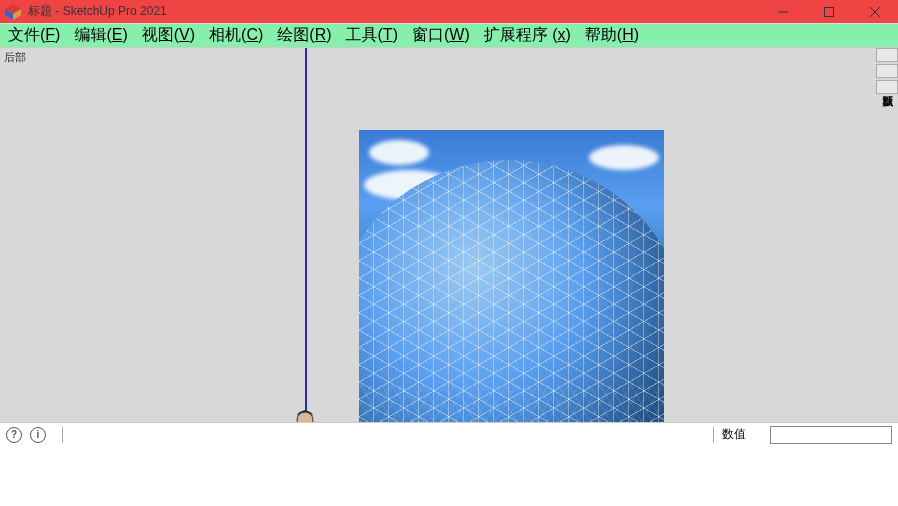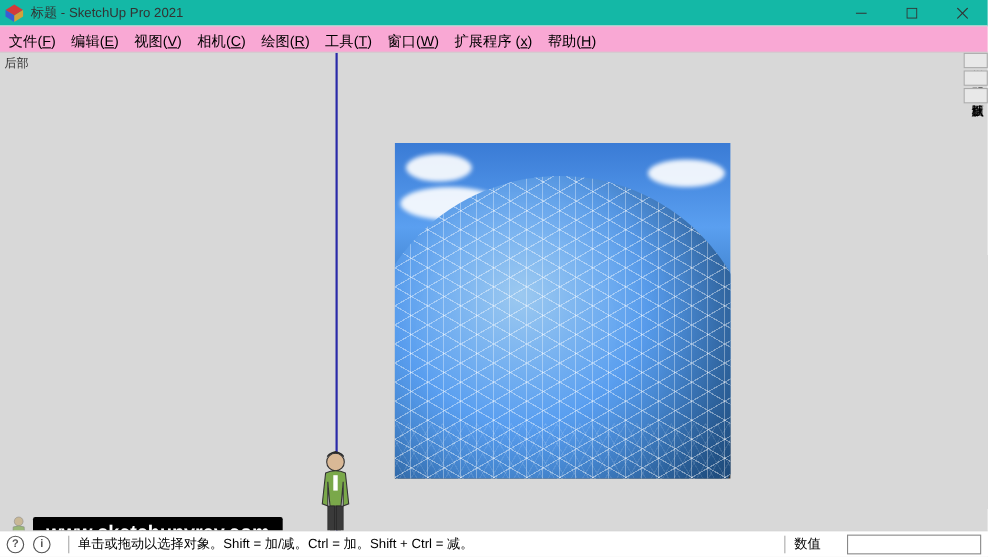--- a/index.html
+++ b/index.html
@@ -1,27 +1,27 @@
 <!DOCTYPE html>
 <html><head>
 <meta charset="utf-8">
 <style>
 *{margin:0;padding:0;box-sizing:border-box;font-family:"Microsoft YaHei",Tahoma,sans-serif}
 html,body{width:898px;height:506px;overflow:hidden;background:#fff}
-.titlebar{height:24px;background:#14b8a6;display:flex;align-items:center;padding:0 0 0 4px;border-bottom:1px solid #ddd}
+.titlebar{height:24px;background:#ef4444;display:flex;align-items:center;padding:0 0 0 4px;border-bottom:1px solid #ddd}
 .logo{width:18px;height:18px;margin-right:6px;position:relative}
 .logo svg{width:18px;height:18px}
 .title{font-size:12px;color:#333;flex:1}
 .winbtns{display:flex}
 .winbtn{width:46px;height:24px;display:flex;align-items:center;justify-content:center;font-size:12px}
 .winbtn svg{width:10px;height:10px}
-.menubar{height:24px;background:#f9a8d4;display:flex;align-items:flex-end;padding-left:8px;gap:14px;font-size:13px;border-bottom:1px solid #ccc}
+.menubar{height:24px;background:#86efac;display:flex;align-items:center;padding-left:8px;gap:14px;font-size:16px;border-bottom:1px solid #ccc}
 .menuitem{cursor:default}
 .menuitem .ul{text-decoration:underline}
-.workspace{position:relative;height:434px;background:#d8d8d8;overflow:hidden}
+.workspace{position:relative;height:374px;background:#d8d8d8;overflow:hidden}
 .toplabel{position:absolute;top:2px;left:4px;font-size:11px;color:#333}
 .axis-v{position:absolute;left:305px;top:0;width:2px;height:460px;background:#2a2aa8}
 .figure{position:absolute;left:284px;top:360px;width:42px;height:100px}
 .dome-img{position:absolute;left:359px;top:82px;width:305px;height:305px;background:linear-gradient(to bottom,#3a7bd5 0%,#5a9ff0 25%,#2e6fb5 55%,#1a4d80 75%,#333 92%);overflow:hidden}
 .dome-sphere{position:absolute;left:-30px;top:30px;width:360px;height:360px;border-radius:50%;background:radial-gradient(circle at 40% 30%,#9cc9f0 0%,#5a9ff0 35%,#2e6fb5 70%,#1a4d80 100%);box-shadow:inset -40px -40px 80px rgba(0,0,0,0.3)}
 .dome-grid{position:absolute;left:-30px;top:30px;width:360px;height:360px;border-radius:50%;background:repeating-linear-gradient(30deg,transparent 0,transparent 14px,rgba(255,255,255,0.4) 14px,rgba(255,255,255,0.4) 15px),repeating-linear-gradient(-30deg,transparent 0,transparent 14px,rgba(255,255,255,0.4) 14px,rgba(255,255,255,0.4) 15px),repeating-linear-gradient(90deg,transparent 0,transparent 14px,rgba(255,255,255,0.35) 14px,rgba(255,255,255,0.35) 15px)}
 .cloud{position:absolute;background:#fff;border-radius:50%;filter:blur(2px);opacity:0.9}
 .c1{left:5px;top:40px;width:90px;height:30px}
 .c2{left:10px;top:10px;width:60px;height:25px}
 .c3{right:5px;top:15px;width:70px;height:25px}
@@ -126,18 +126,17 @@
 <div class="side-tabs">
   <div class="side-tab">样式</div>
   <div class="side-tab">阴影</div>
   <div class="side-tab">默认面板</div>
 </div>
 
 <div class="statusbar">
   <span class="status-icon">?</span>
   <span class="status-icon">i</span>
   <span class="status-sep"></span>
-  <span class="status-text">单击或拖动以选择对象。Shift = 加/减。Ctrl = 加。Shift + Ctrl = 减。</span>
   <span class="status-spacer"></span>
   <span class="status-sep"></span>
   <span class="status-label">数值</span>
   <input class="status-input" value="" style="">
 </div>
 
 </body></html>

